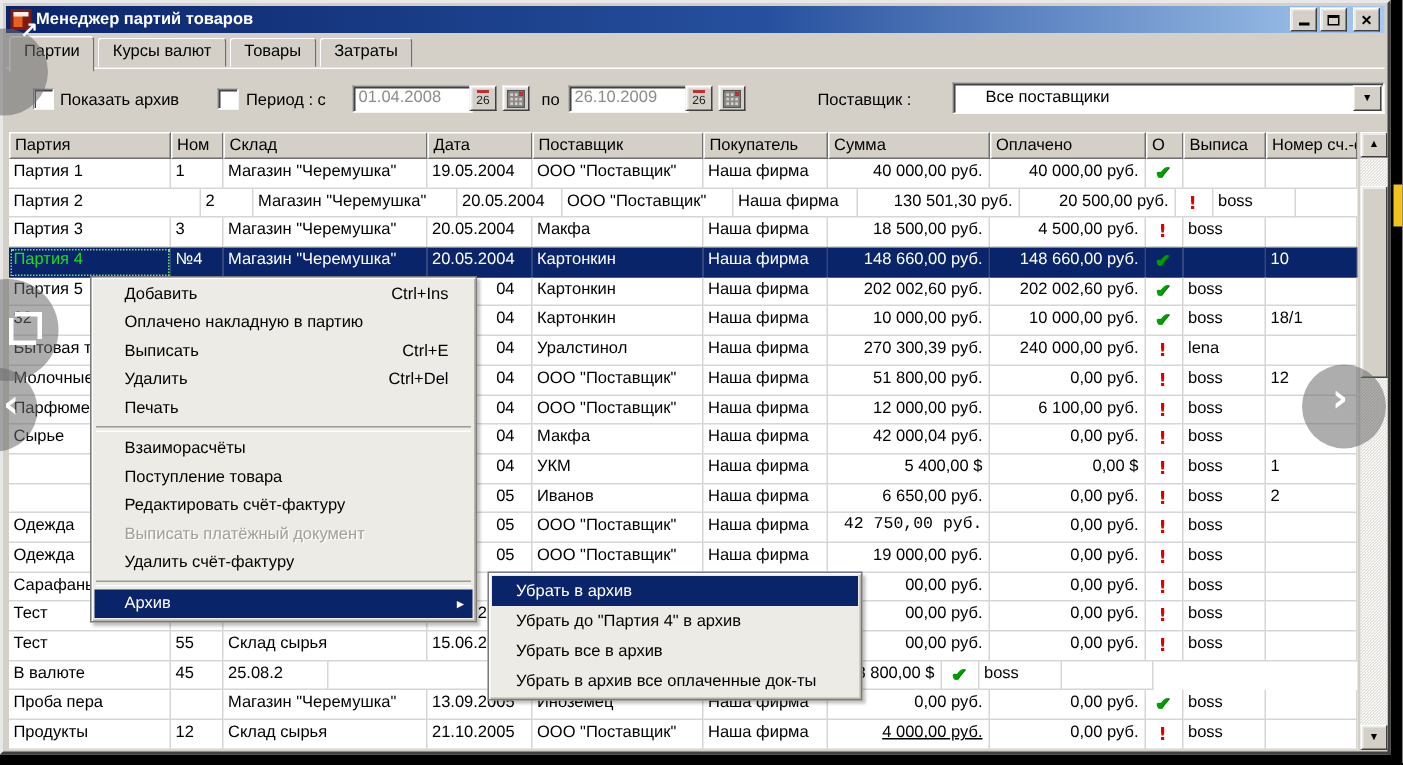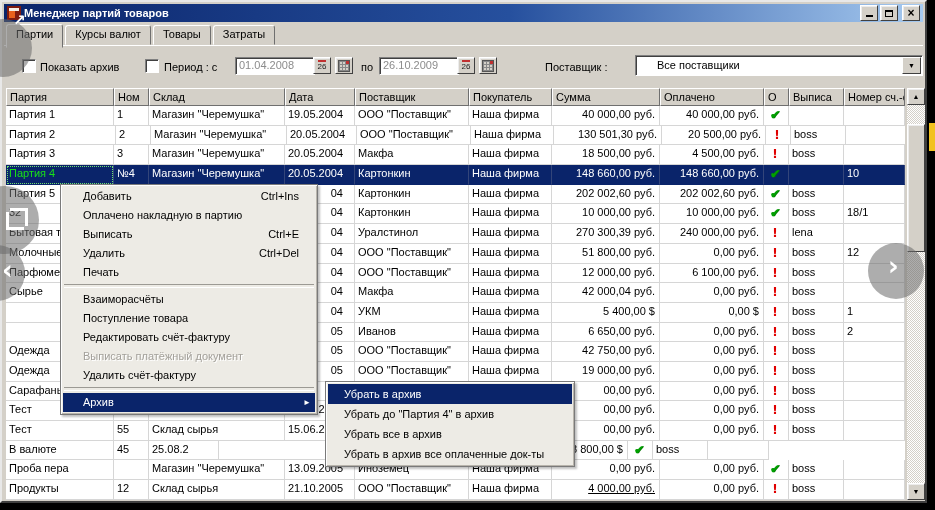--- a/index.html
+++ b/index.html
@@ -175,21 +175,21 @@
             <div class="tcell c-date" style="width: 70px;">19.05.2004</div>
             <div class="tcell c-supplier" style="width: 114px;">ООО "Поставщик"</div>
             <div class="tcell c-buyer" style="width: 83px;">Наша фирма</div>
             <div class="tcell c-sum" style="width: 108px;">40 000,00 руб.</div>
             <div class="tcell c-paid" style="width: 104px;">40 000,00 руб.</div>
             <div class="tcell c-status" style="width: 25px;"><span class="ok">✔</span></div>
             <div class="tcell c-user" style="width: 55px;"></div>
             <div class="tcell c-invoice" style="width: 61px;"></div>
           </div>
           <div class="trow">
-            <div class="tcell c-partia" style="width: 110px;">Партия 2</div>
+            <div class="tcell c-partia" style="width: 128px;">Партия 2</div>
             <div class="tcell c-nom" style="width: 35px;">2</div>
             <div class="tcell c-sklad" style="width: 136px;">Магазин "Черемушка"</div>
             <div class="tcell c-date" style="width: 70px;">20.05.2004</div>
             <div class="tcell c-supplier" style="width: 114px;">ООО "Поставщик"</div>
             <div class="tcell c-buyer" style="width: 83px;">Наша фирма</div>
             <div class="tcell c-sum" style="width: 108px;">130 501,30 руб.</div>
             <div class="tcell c-paid" style="width: 104px;">20 500,00 руб.</div>
             <div class="tcell c-status" style="width: 25px;"><span class="due">!</span></div>
             <div class="tcell c-user" style="width: 55px;">boss</div>
             <div class="tcell c-invoice" style="width: 61px;"></div>
@@ -324,21 +324,21 @@
             <div class="tcell c-user" style="width: 55px;">boss</div>
             <div class="tcell c-invoice" style="width: 61px;">2</div>
           </div>
           <div class="trow">
             <div class="tcell c-partia" style="width: 108px;">Одежда</div>
             <div class="tcell c-nom" style="width: 35px;"></div>
             <div class="tcell c-sklad" style="width: 136px;"></div>
             <div class="tcell c-date frag" style="width: 70px;">05</div>
             <div class="tcell c-supplier" style="width: 114px;">ООО "Поставщик"</div>
             <div class="tcell c-buyer" style="width: 83px;">Наша фирма</div>
-            <div class="tcell c-sum" style="width: 108px;">42 750,00 руб.</div>
+            <div class="tcell c-sum" style="width: 108px; font-family: Liberation Mono, monospace;">42 750,00 руб.</div>
             <div class="tcell c-paid" style="width: 104px;">0,00 руб.</div>
             <div class="tcell c-status" style="width: 25px;"><span class="due">!</span></div>
             <div class="tcell c-user" style="width: 55px;">boss</div>
             <div class="tcell c-invoice" style="width: 61px;"></div>
           </div>
           <div class="trow">
             <div class="tcell c-partia" style="width: 108px;">Одежда</div>
             <div class="tcell c-nom" style="width: 35px;"></div>
             <div class="tcell c-sklad" style="width: 136px;"></div>
             <div class="tcell c-date frag" style="width: 70px;">05</div>

